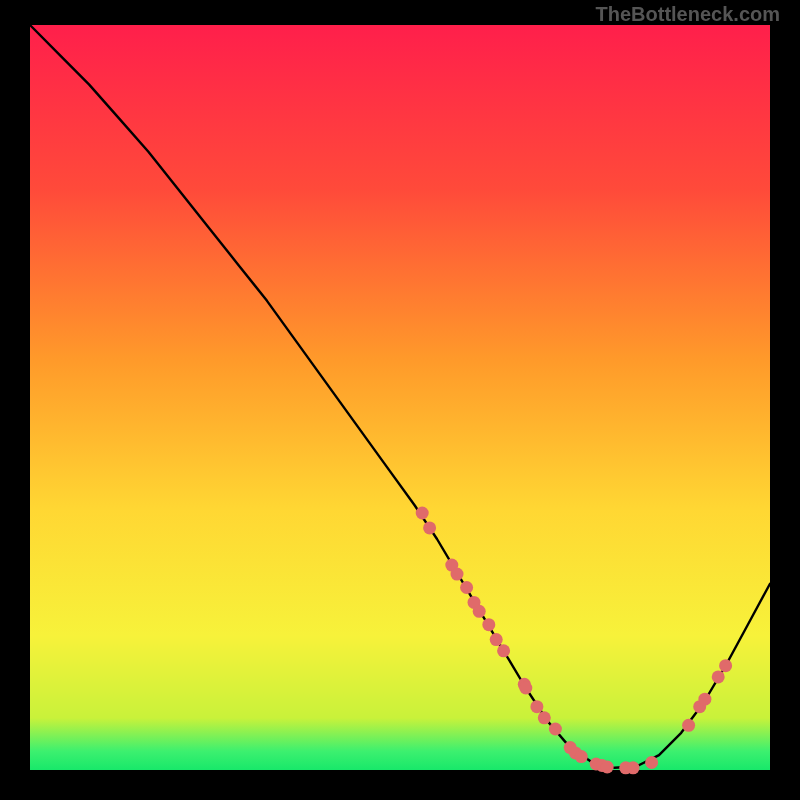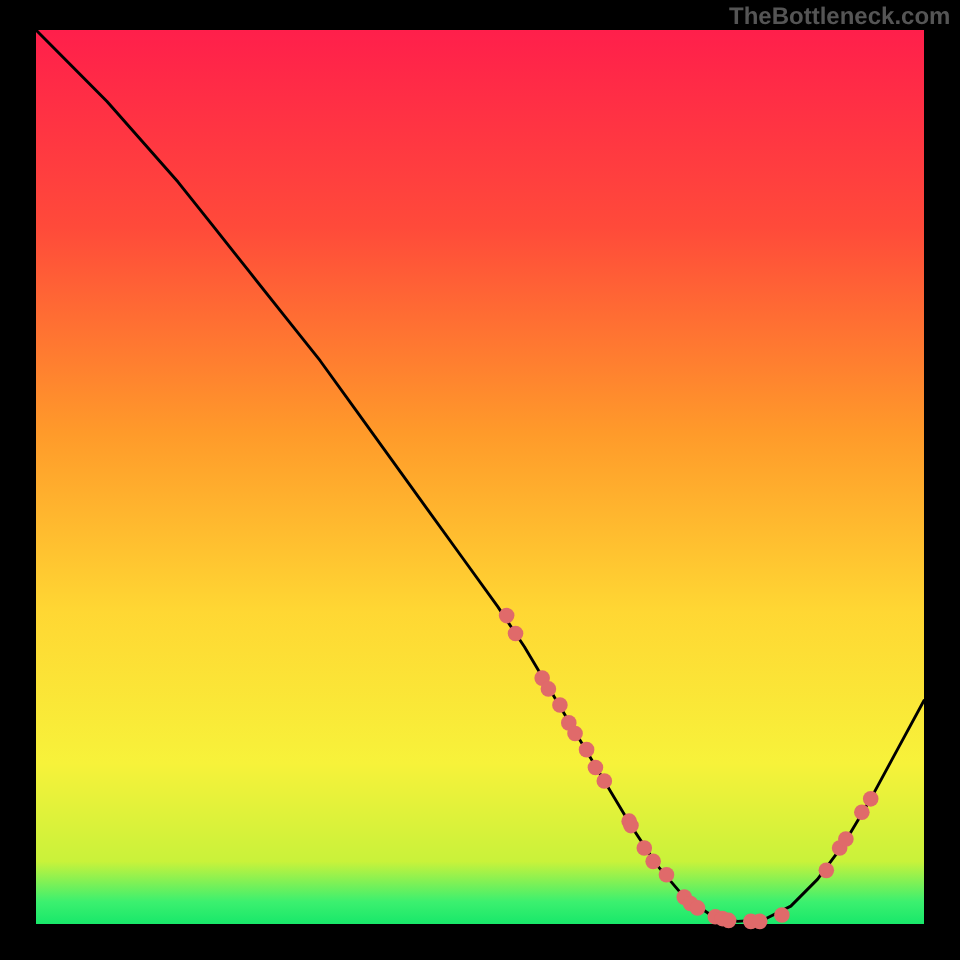--- a/index.html
+++ b/index.html
@@ -12,21 +12,21 @@
     overflow: hidden;
   }
   .wrap {
     position: relative;
     width: 800px;
     height: 800px;
   }
   .watermark {
     position: absolute;
     top: 3px;
-    right: 8px;
+    right: 20px;
     color: #555;
     font-size: 20px;
     font-weight: bold;
     z-index: 5;
     user-select: none;
   }
   svg {
     position: absolute;
     left: 0;
     top: 0;

